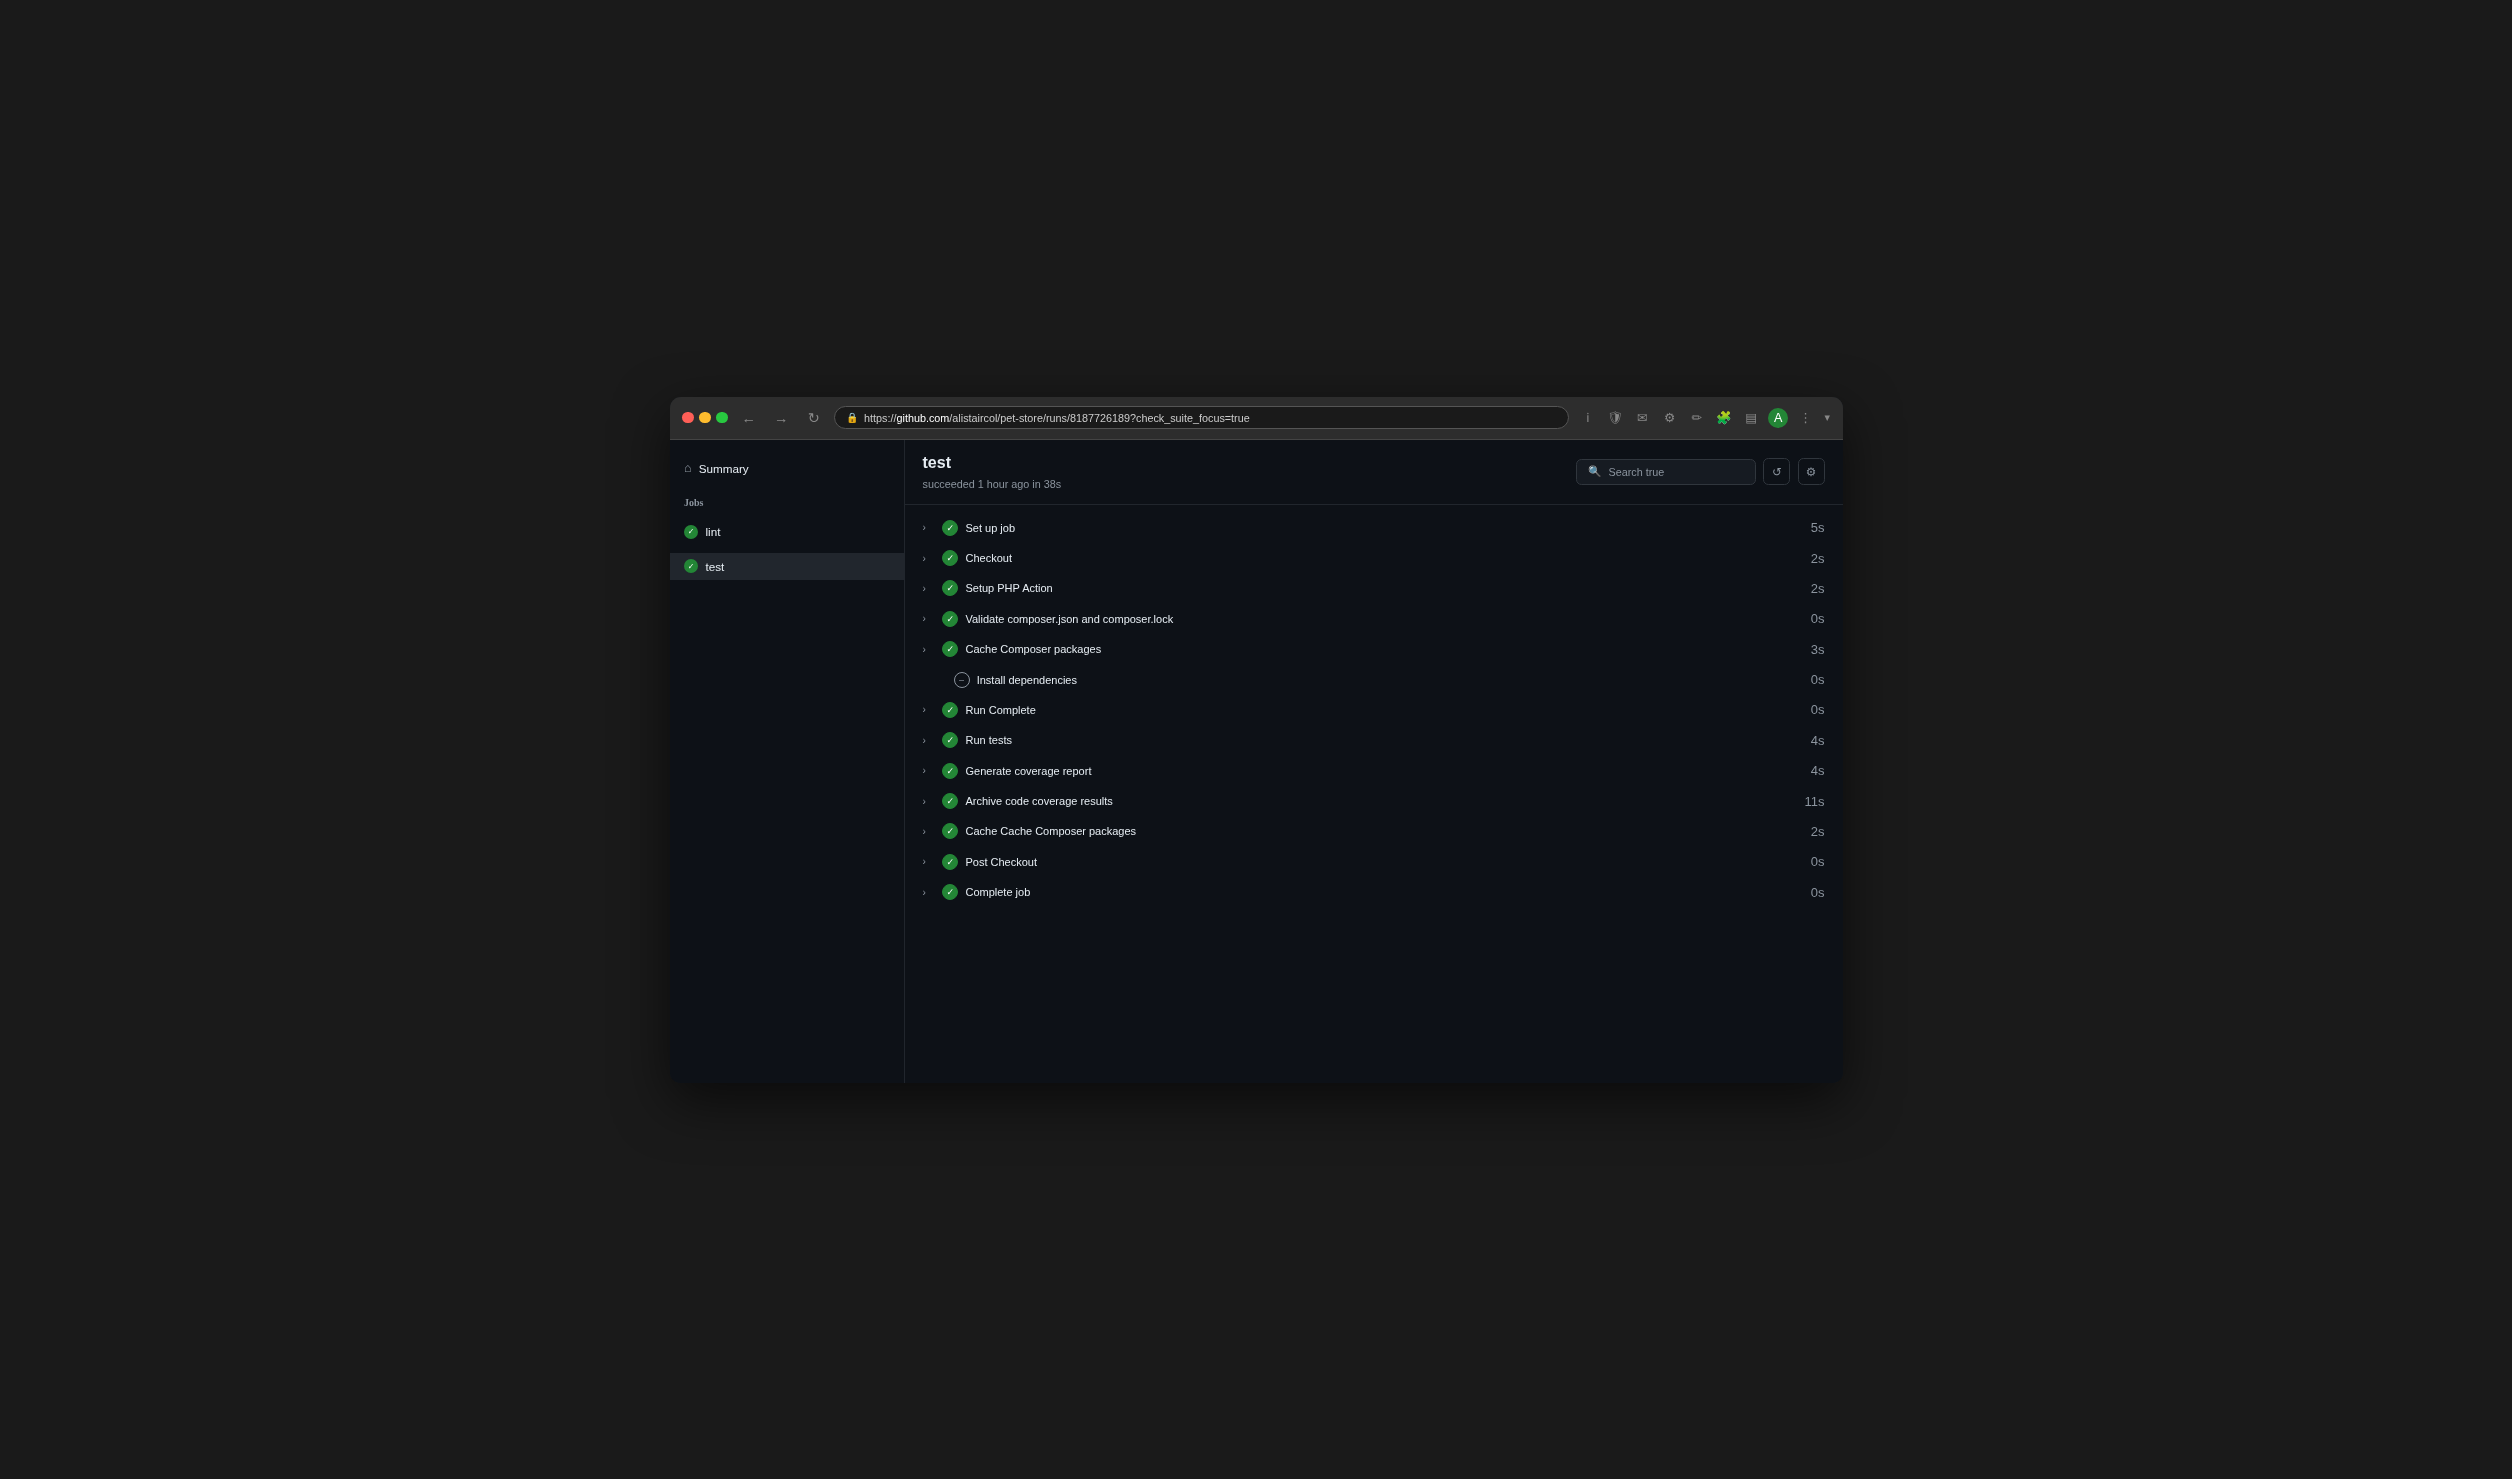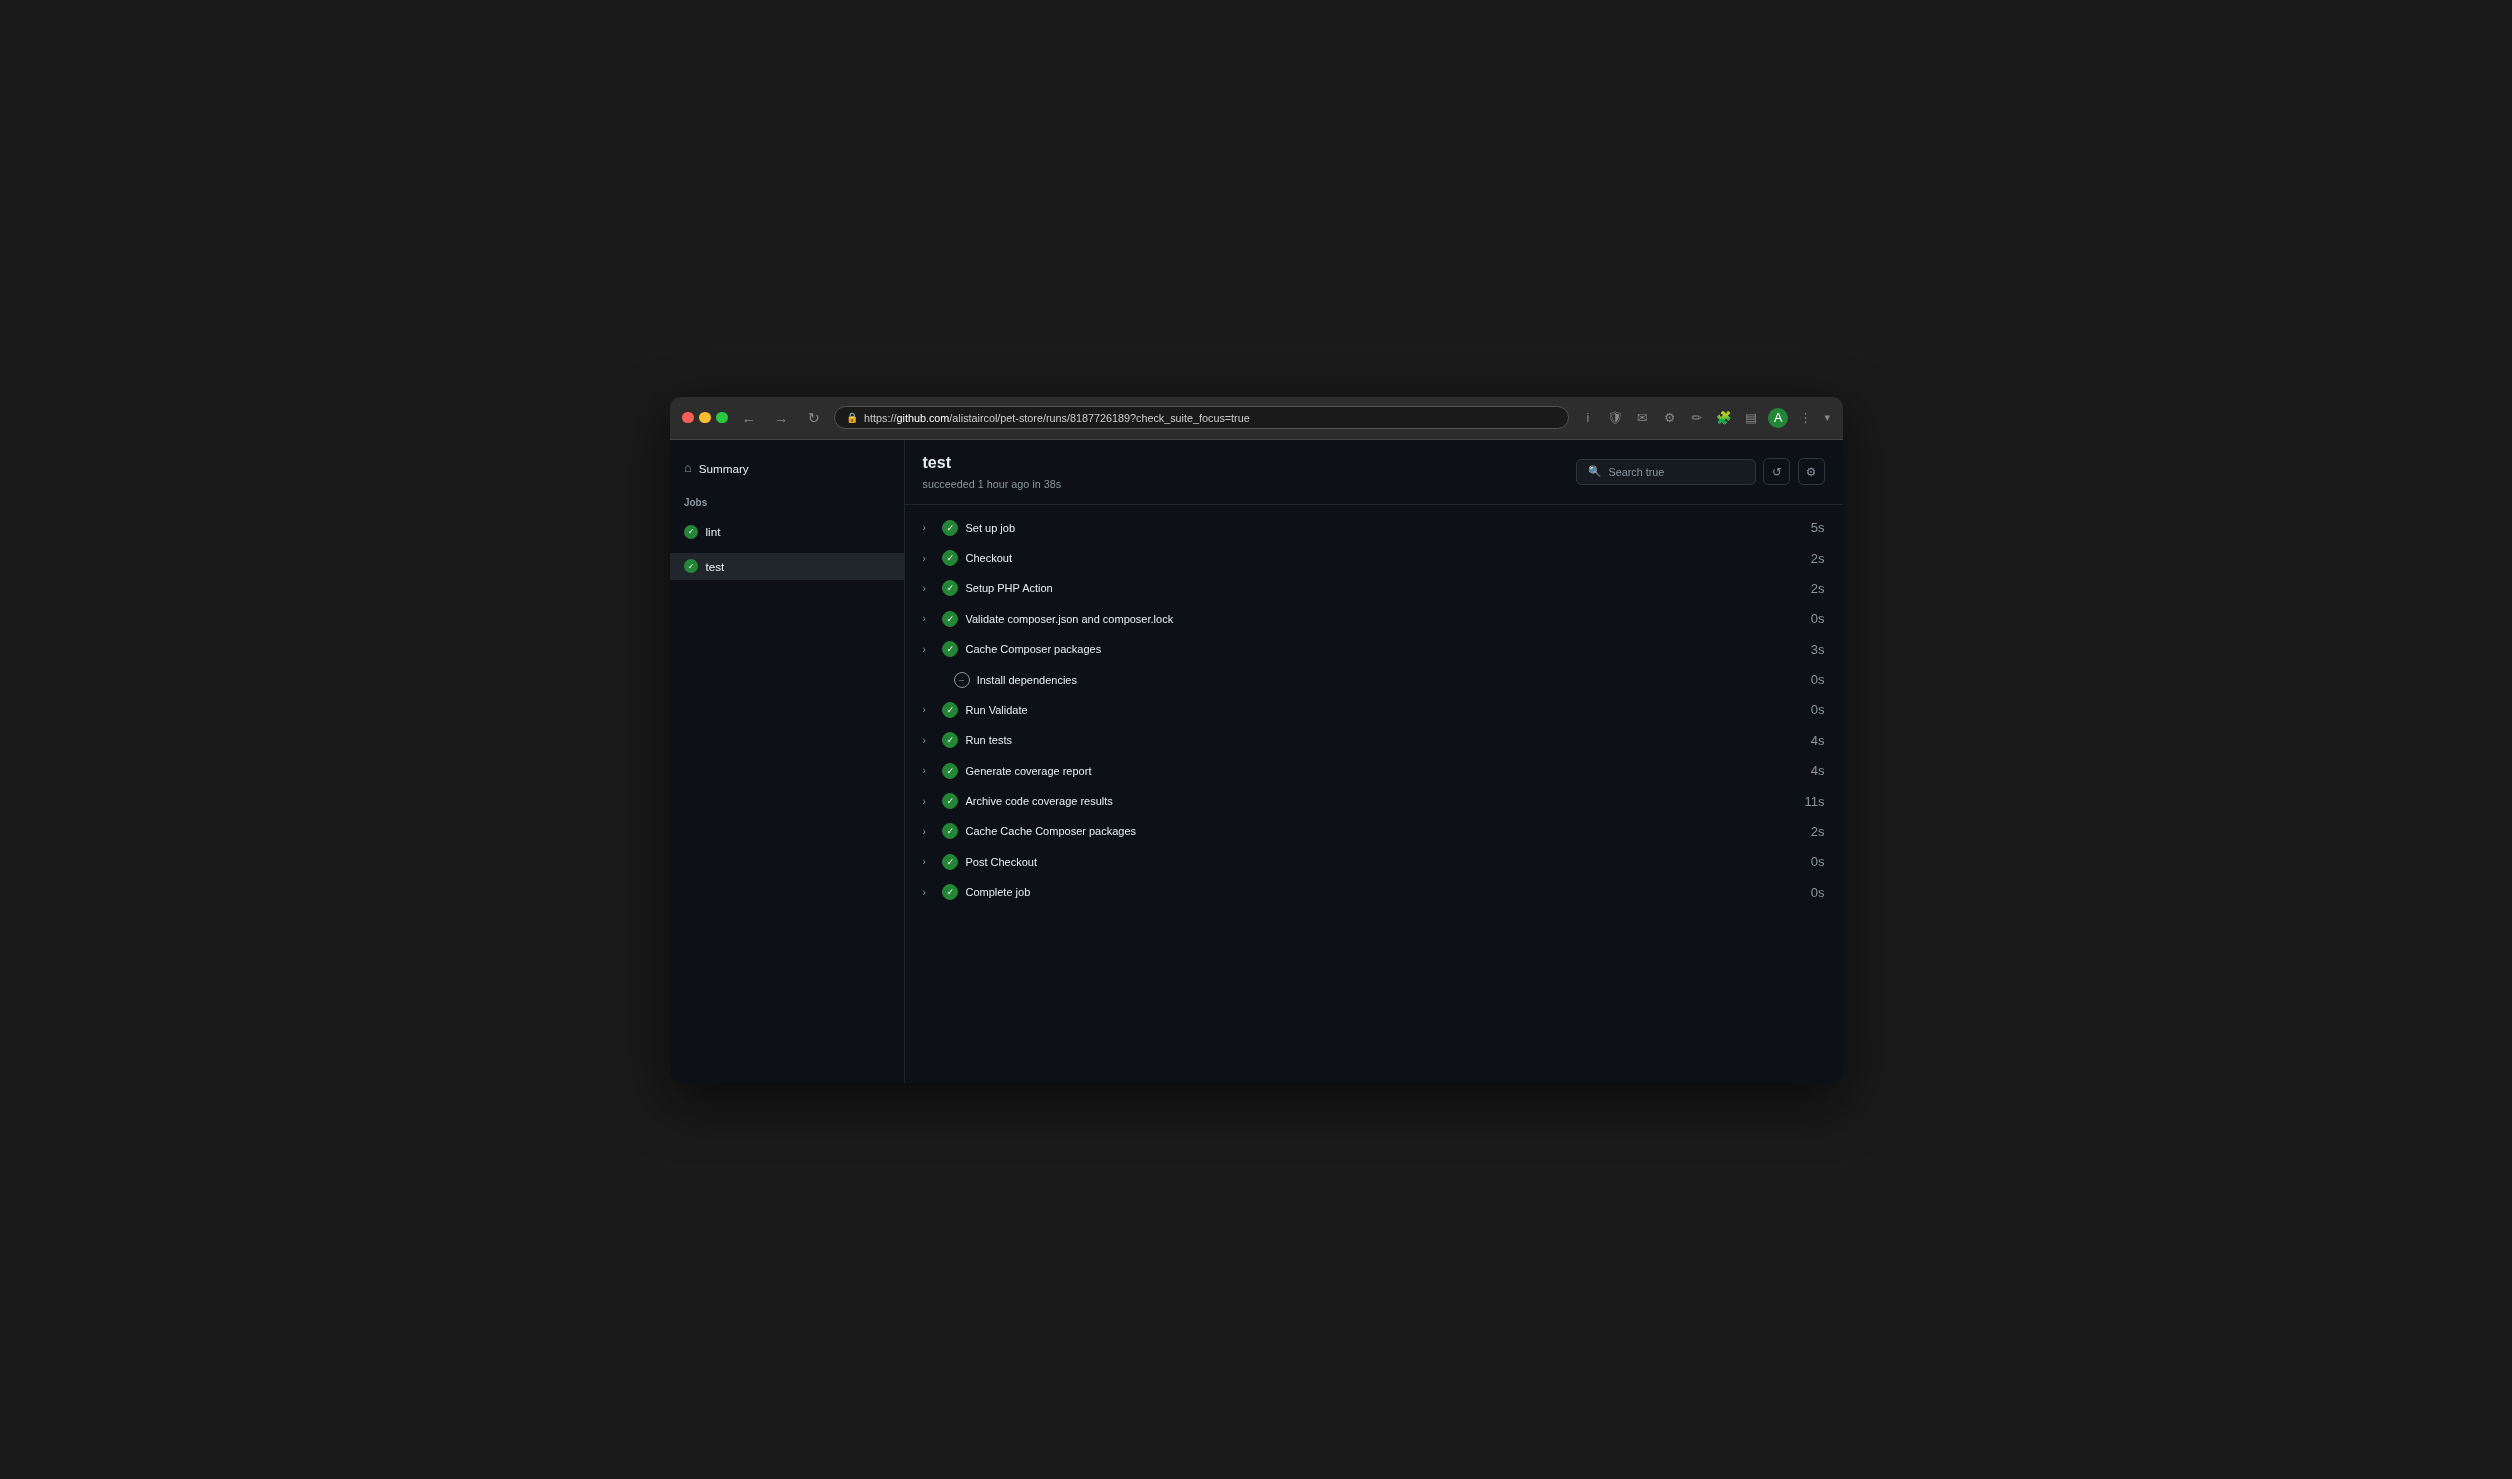--- a/index.html
+++ b/index.html
@@ -127,20 +127,21 @@
       cursor: pointer;
     }
     .home-icon { font-size: 12.6px; color: #8b949e; }
     .sidebar-section-label {
       padding: 7.2px 14.4px 3.6px;
       font-size: 10px;
       font-weight: 600;
       color: #8b949e;
       text-transform: none;
       letter-spacing: 0;
+      font-family: Liberation Serif, serif;
     }
     .sidebar-job {
       display: flex;
       align-items: center;
       gap: 7.2px;
       padding: 6.3px 14.4px;
       font-size: 11.7px;
       cursor: pointer;
       color: #e6edf3;
       border-radius: 0;
@@ -376,21 +377,21 @@
             <span class="step-duration">3s</span>
           </div>
           <div class="step-row step-row-indent">
             <div class="step-icon step-icon-skipped">–</div>
             <span class="step-name">Install dependencies</span>
             <span class="step-duration">0s</span>
           </div>
           <div class="step-row">
             <span class="step-chevron">›</span>
             <div class="step-icon">✓</div>
-            <span class="step-name">Run Validate</span>
+            <span class="step-name">Run Complete</span>
             <span class="step-duration">0s</span>
           </div>
           <div class="step-row">
             <span class="step-chevron">›</span>
             <div class="step-icon">✓</div>
             <span class="step-name">Run tests</span>
             <span class="step-duration">4s</span>
           </div>
           <div class="step-row">
             <span class="step-chevron">›</span>

